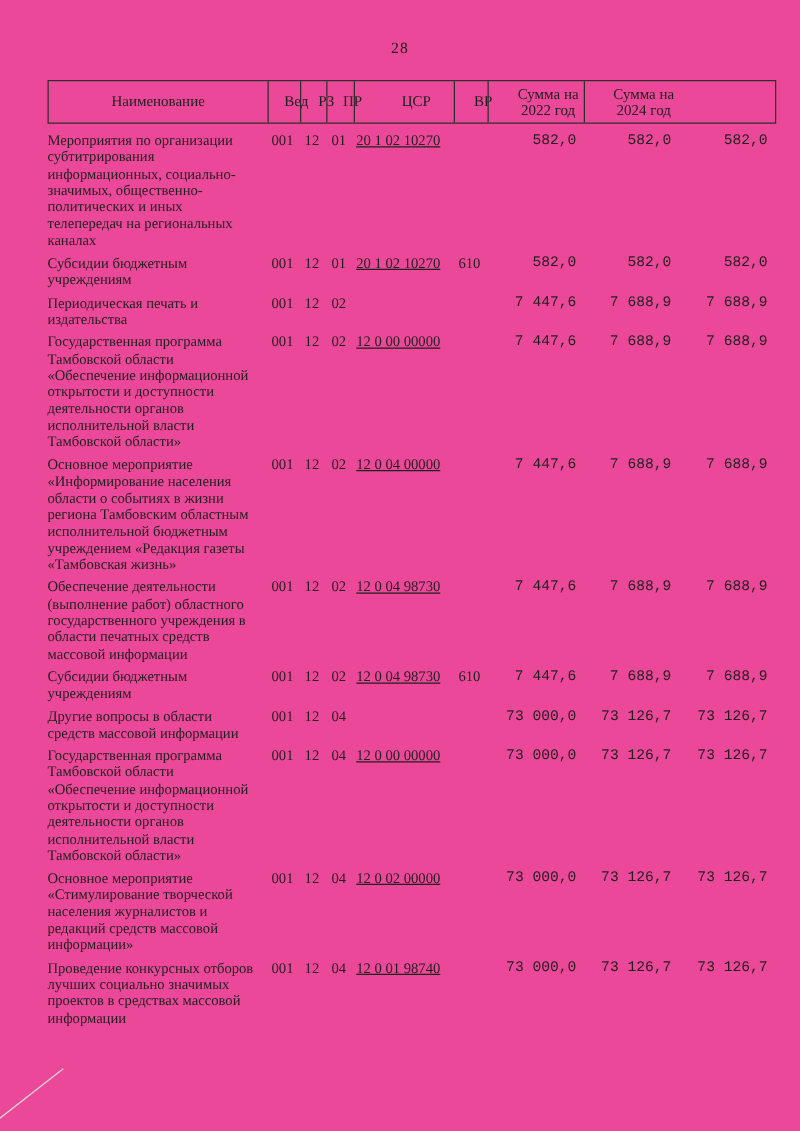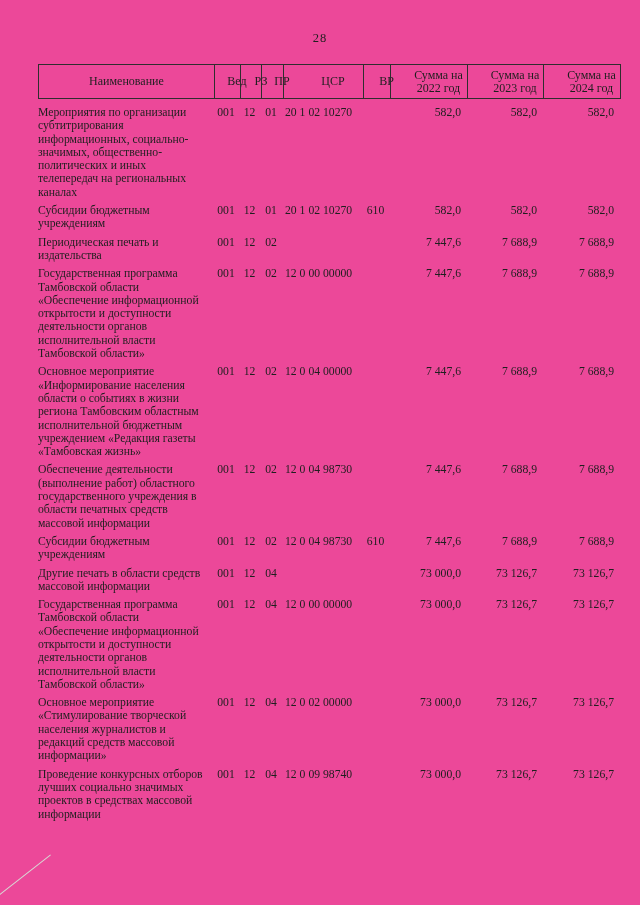--- a/index.html
+++ b/index.html
@@ -51,22 +51,22 @@
   .tr {
     display: grid;
     grid-template-columns: 175px 26px 21px 22px 80px 27px 77px 76px 77px;
     margin-bottom: 5px;
     font-size: 11.7px;
     line-height: 13.3px;
   }
   .td { box-sizing: border-box; }
   .td.name { text-align: left; padding-right: 6px; }
   .td.ctr  { text-align: center; }
-  .td.code { text-align: left; padding-left: 3px; white-space: nowrap; }
-  .td.num  { text-align: right; padding-right: 5px; white-space: nowrap; }
+  .td.code { text-align: left; padding-left: 3px; white-space: nowrap; text-decoration: underline; }
+  .td.num  { text-align: right; padding-right: 5px; white-space: nowrap; font-family: Liberation Mono, monospace; }
   .scan-artifact {
     position: absolute;
     left: -12px; bottom: 28px;
     width: 70px; height: 1px;
     background: #d8d8d4;
     transform: rotate(-38deg);
   }
 </style>
 </head>
 <body>
@@ -76,21 +76,20 @@
 
   <div class="budget-table">
     <div class="thead">
       <div class="th">Наименование</div>
       <div class="th">Вед</div>
       <div class="th">РЗ</div>
       <div class="th">ПР</div>
       <div class="th">ЦСР</div>
       <div class="th">ВР</div>
       <div class="th">Сумма на 2022 год</div>
-      <div class="th">Сумма на 2023 год</div>
       <div class="th">Сумма на 2024 год</div>
     </div>
 
     <div class="tbody">
 
     <div class="tr">
         <div class="td name">Мероприятия по организации субтитрирования информационных, социально-значимых, общественно-политических и иных телепередач на региональных каналах</div>
         <div class="td ctr">001</div>
         <div class="td ctr">12</div>
         <div class="td ctr">01</div>
@@ -160,21 +159,21 @@
         <div class="td ctr">001</div>
         <div class="td ctr">12</div>
         <div class="td ctr">02</div>
         <div class="td code">12 0 04 98730</div>
         <div class="td ctr">610</div>
         <div class="td num">7 447,6</div>
         <div class="td num">7 688,9</div>
         <div class="td num">7 688,9</div>
       </div>
         <div class="tr">
-        <div class="td name">Другие печать в области средств массовой информации</div>
+        <div class="td name">Другие вопросы в области средств массовой информации</div>
         <div class="td ctr">001</div>
         <div class="td ctr">12</div>
         <div class="td ctr">04</div>
         <div class="td code"></div>
         <div class="td ctr"></div>
         <div class="td num">73 000,0</div>
         <div class="td num">73 126,7</div>
         <div class="td num">73 126,7</div>
       </div>
         <div class="tr">
@@ -197,21 +196,21 @@
         <div class="td ctr"></div>
         <div class="td num">73 000,0</div>
         <div class="td num">73 126,7</div>
         <div class="td num">73 126,7</div>
       </div>
         <div class="tr">
         <div class="td name">Проведение конкурсных отборов лучших социально значимых проектов в средствах массовой информации</div>
         <div class="td ctr">001</div>
         <div class="td ctr">12</div>
         <div class="td ctr">04</div>
-        <div class="td code">12 0 09 98740</div>
+        <div class="td code">12 0 01 98740</div>
         <div class="td ctr"></div>
         <div class="td num">73 000,0</div>
         <div class="td num">73 126,7</div>
         <div class="td num">73 126,7</div>
       </div>
       </div>
   </div>
 
   <div class="scan-artifact"></div>
 </div>

